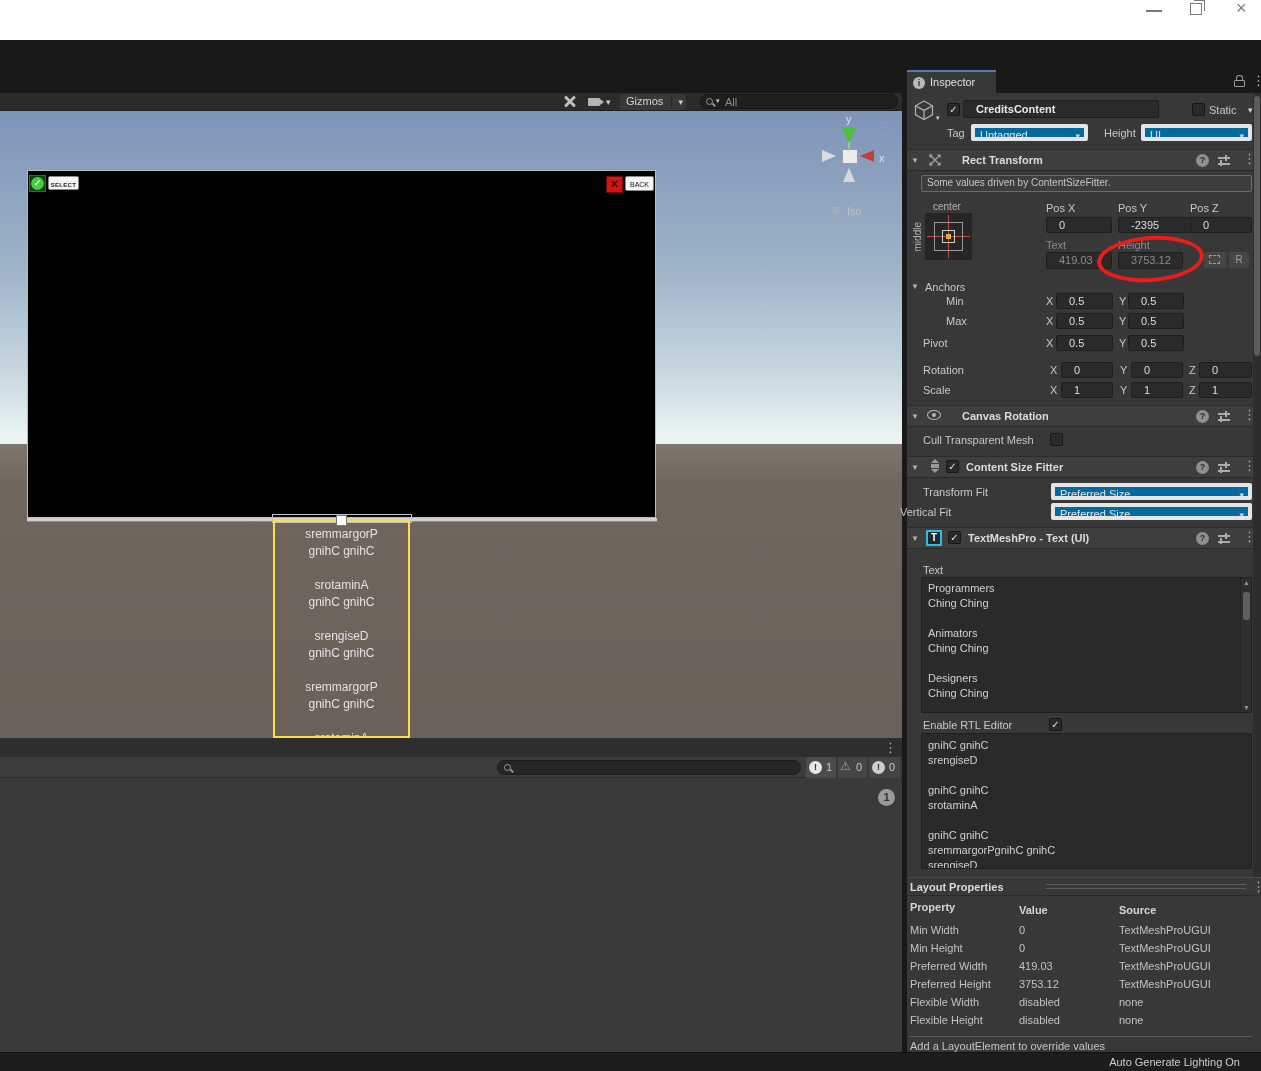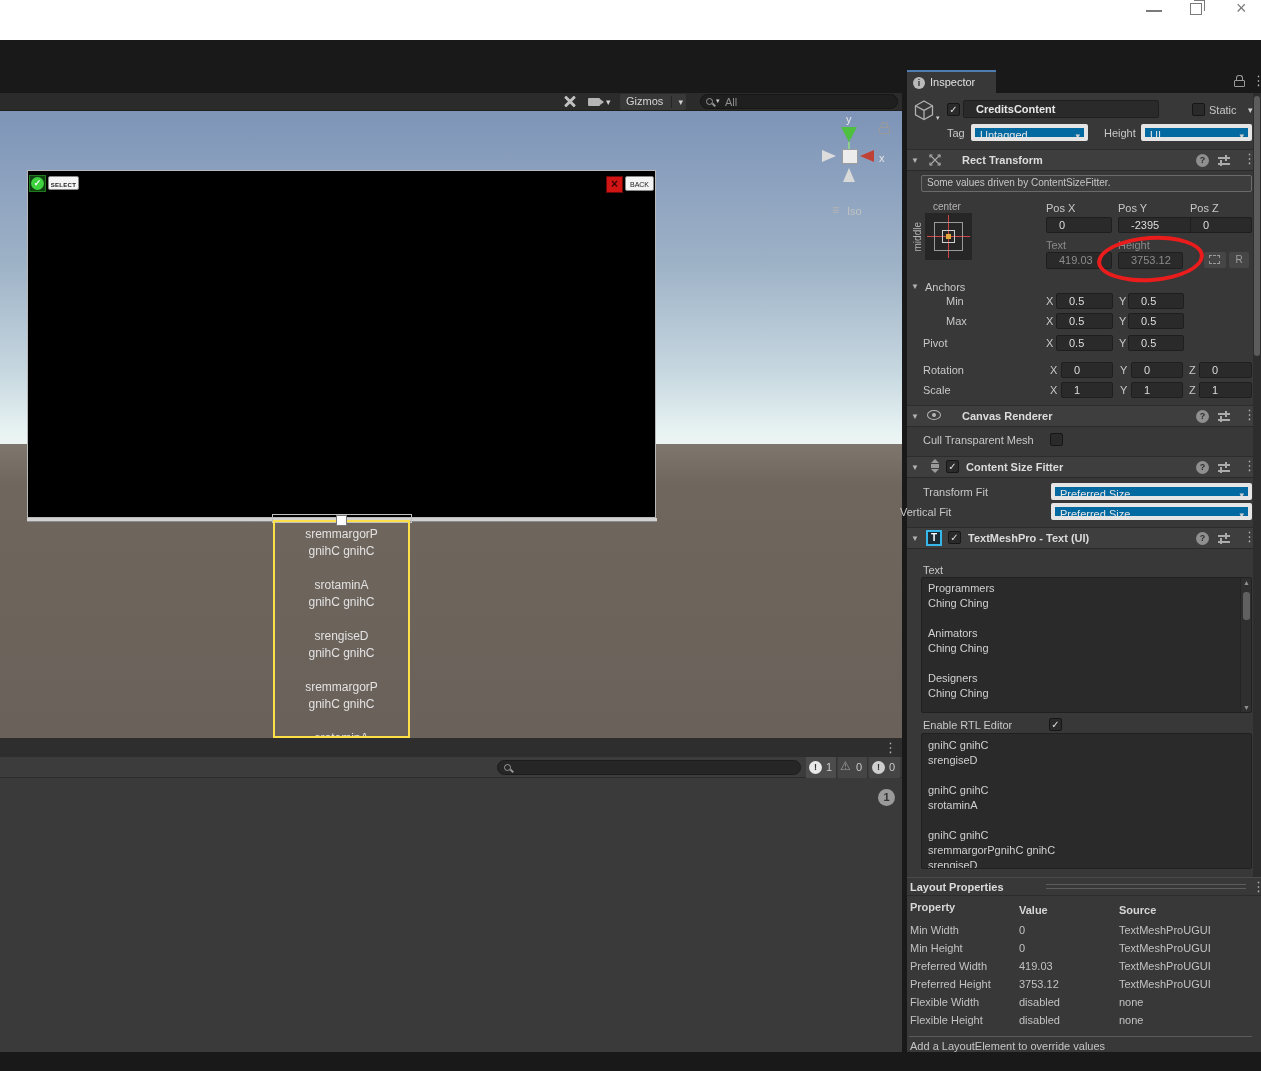--- a/index.html
+++ b/index.html
@@ -313,21 +313,21 @@
   <span class="lb" style="left:1120px;top:383px">Y</span>
   <span class="fld" style="left:1131px;top:382px;width:52px;height:16px">1</span>
   <span class="lb" style="left:1189px;top:383px">Z</span>
   <span class="fld" style="left:1199px;top:382px;width:53px;height:16px">1</span>
 
   <div class="comp-head" style="top:405px"></div>
   <span class="fold" style="left:911px;top:412px">▼</span>
   <span class="abs" style="left:927px;top:410px;width:14px;height:10px;border:1px solid #b5b5b5;border-radius:50%">
     <span class="abs" style="left:4px;top:2px;width:4px;height:4px;border-radius:50%;background:#b5b5b5"></span>
   </span>
-  <span class="lb bold" style="left:962px;top:409px">Canvas Renderer</span>
+  <span class="lb bold" style="left:962px;top:409px">Canvas Rotation</span>
   <span class="qicon" style="left:1196px;top:410px">?</span>
   <span class="sliders" style="left:1218px;top:411px">
       <i class="t"></i>
       <i class="b"></i>
       <i class="k1"></i>
       <i class="k2"></i>
     </span>
   <span class="kebab" style="left:1243px;top:408px">⋮</span>
   <span class="lb" style="left:923px;top:433px">Cull Transparent Mesh</span>
   <span class="cb" style="left:1050px;top:433px"></span>
@@ -440,14 +440,17 @@
   <span class="cell" style="left:1019px;top:996px">disabled</span>
   <span class="cell" style="left:1119px;top:996px">none</span>
 
   <span class="cell" style="left:910px;top:1014px">Flexible Height</span>
   <span class="cell" style="left:1019px;top:1014px">disabled</span>
   <span class="cell" style="left:1119px;top:1014px">none</span>
 
   <div class="abs" style="left:909px;top:1036px;width:343px;height:1px;background:#5a5a5a"></div>
   <span class="cell" style="left:910px;top:1040px;color:#c4c4c4">Add a LayoutElement to override values</span>
 
+  <div class="abs" style="left:0;top:1052px;width:1261px;height:19px;background:#1d1d1d;border-top:1px solid #111;z-index:10">
+    <span class="abs" style="right:21px;top:3px;color:#cfcfcf;white-space:nowrap">Auto Generate Lighting On</span>
+  </div>
 
 </div>
 
 </body></html>

